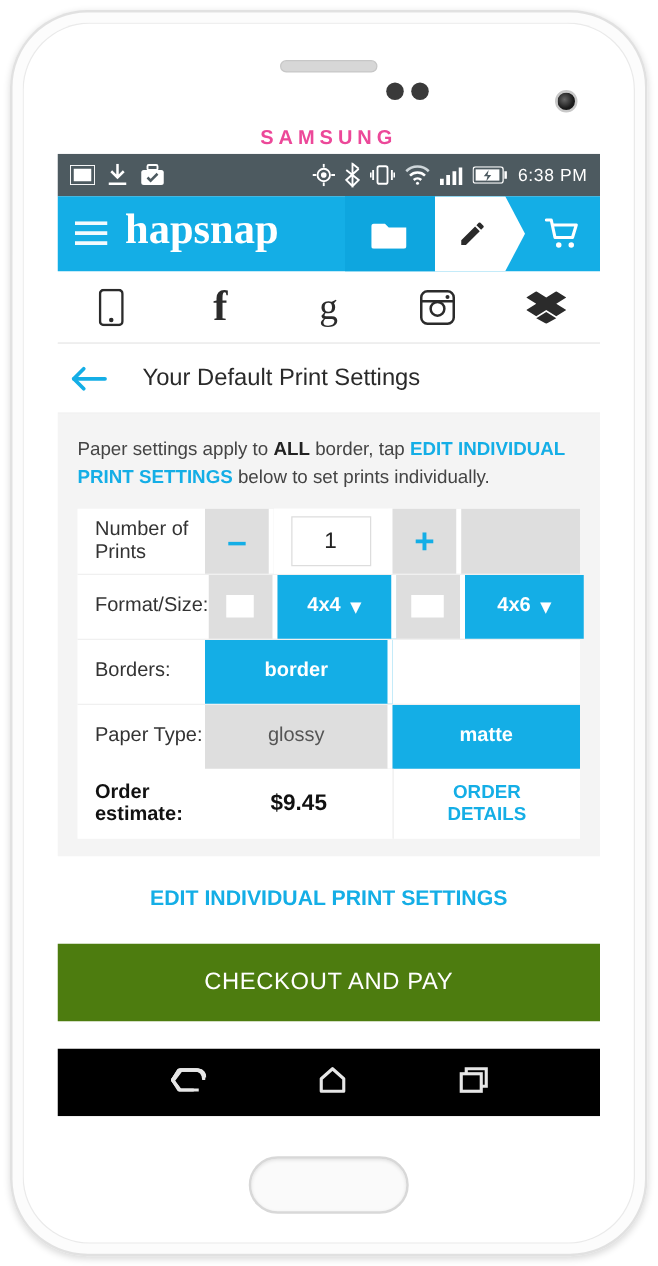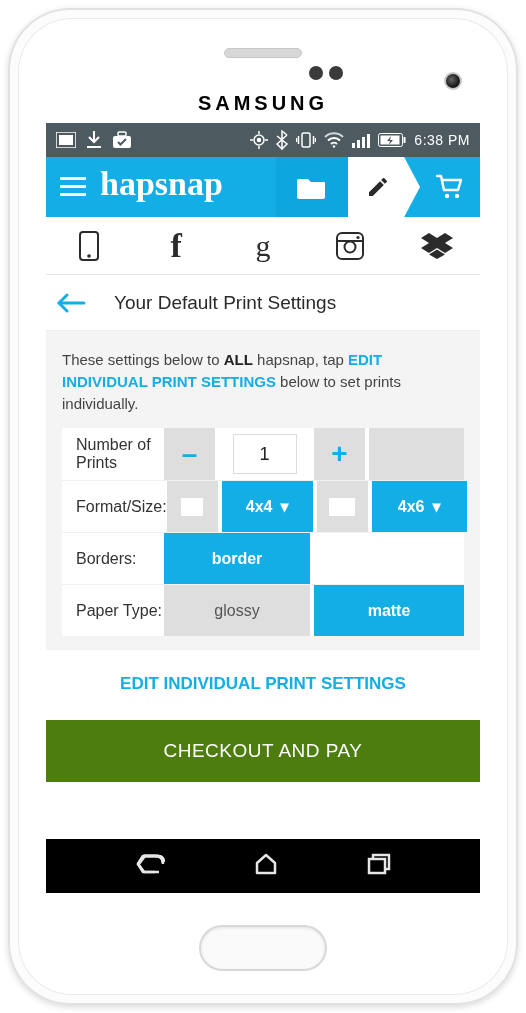--- a/index.html
+++ b/index.html
@@ -44,23 +44,23 @@
     display: flex; gap: 6px;
   }
   .dots2 span { width: 14px; height: 14px; border-radius: 50%; background: #3a3a3a; }
   .camera {
     position: absolute; top: 54px; right: 46px;
     width: 18px; height: 18px; border-radius: 50%;
     background: radial-gradient(circle at 40% 40%, #666, #1a1a1a 60%);
     border: 2px solid #c8c8c8;
   }
   .brand-samsung {
-    position: absolute; top: 74px; left: 0; right: 0;
+    position: absolute; top: 84px; left: 0; right: 0;
     text-align: center;
-    color: #000000; letter-spacing: 4px; font-size: 20px; font-weight: 600;
+    color: #ec4899; letter-spacing: 4px; font-size: 16px; font-weight: 600;
   }
 
   
   .screen {
     position: absolute;
     top: 105px; left: 28px; right: 28px;
     bottom: 102px;
     background: #fff;
     overflow: hidden;
     display: flex; flex-direction: column;
@@ -418,21 +418,21 @@
           <svg width="30" height="22" viewBox="0 0 30 22" fill="none" stroke="#14aee6" stroke-width="3" stroke-linecap="round" stroke-linejoin="round">
               <line x1="28" y1="11" x2="3" y2="11"></line>
               <polyline points="11,3 3,11 11,19"></polyline>
             </svg>
         </span>
         <span class="title-text">Your Default Print Settings</span>
       </div>
 
       <div class="panel">
         <p class="panel-intro">
-          <span>These settings below to </span><span class="b">ALL</span><span> hapsnap, tap </span><span class="edit-link">EDIT INDIVIDUAL PRINT SETTINGS</span><span> below to set prints individually.</span>
+          <span>Paper settings apply to </span><span class="b">ALL</span><span> border, tap </span><span class="edit-link">EDIT INDIVIDUAL PRINT SETTINGS</span><span> below to set prints individually.</span>
         </p>
 
         <div class="settings">
 
           <div class="srow">
             <div class="label">Number of Prints</div>
             <div class="cell stepper sep">
                 <span class="minus">–</span>
               </div>
             <div class="cell white sep">
@@ -470,20 +470,27 @@
             <div class="label">Borders:</div>
             <div class="cell blue wide2 sep">border</div>
           </div>
 
           <div class="srow">
             <div class="label">Paper Type:</div>
             <div class="cell grey wide2 sep">glossy</div>
             <div class="cell blue wide2">matte</div>
           </div>
 
+          <div class="order-row">
+            <div class="label bold">Order estimate:</div>
+            <div class="order-price">$9.45</div>
+            <div class="order-details">
+              <span style="white-space:pre-line">ORDER<br>DETAILS</span>
+            </div>
+          </div>
         </div>
       </div>
 
       <div class="edit-individual">EDIT INDIVIDUAL PRINT SETTINGS</div>
 
       <div class="checkout">CHECKOUT AND PAY</div>
 
       <div class="navbar">
         <span class="nico">
           <svg width="30" height="22" viewBox="0 0 30 22" fill="none" stroke="#fff" stroke-width="2.5" stroke-linejoin="round">

